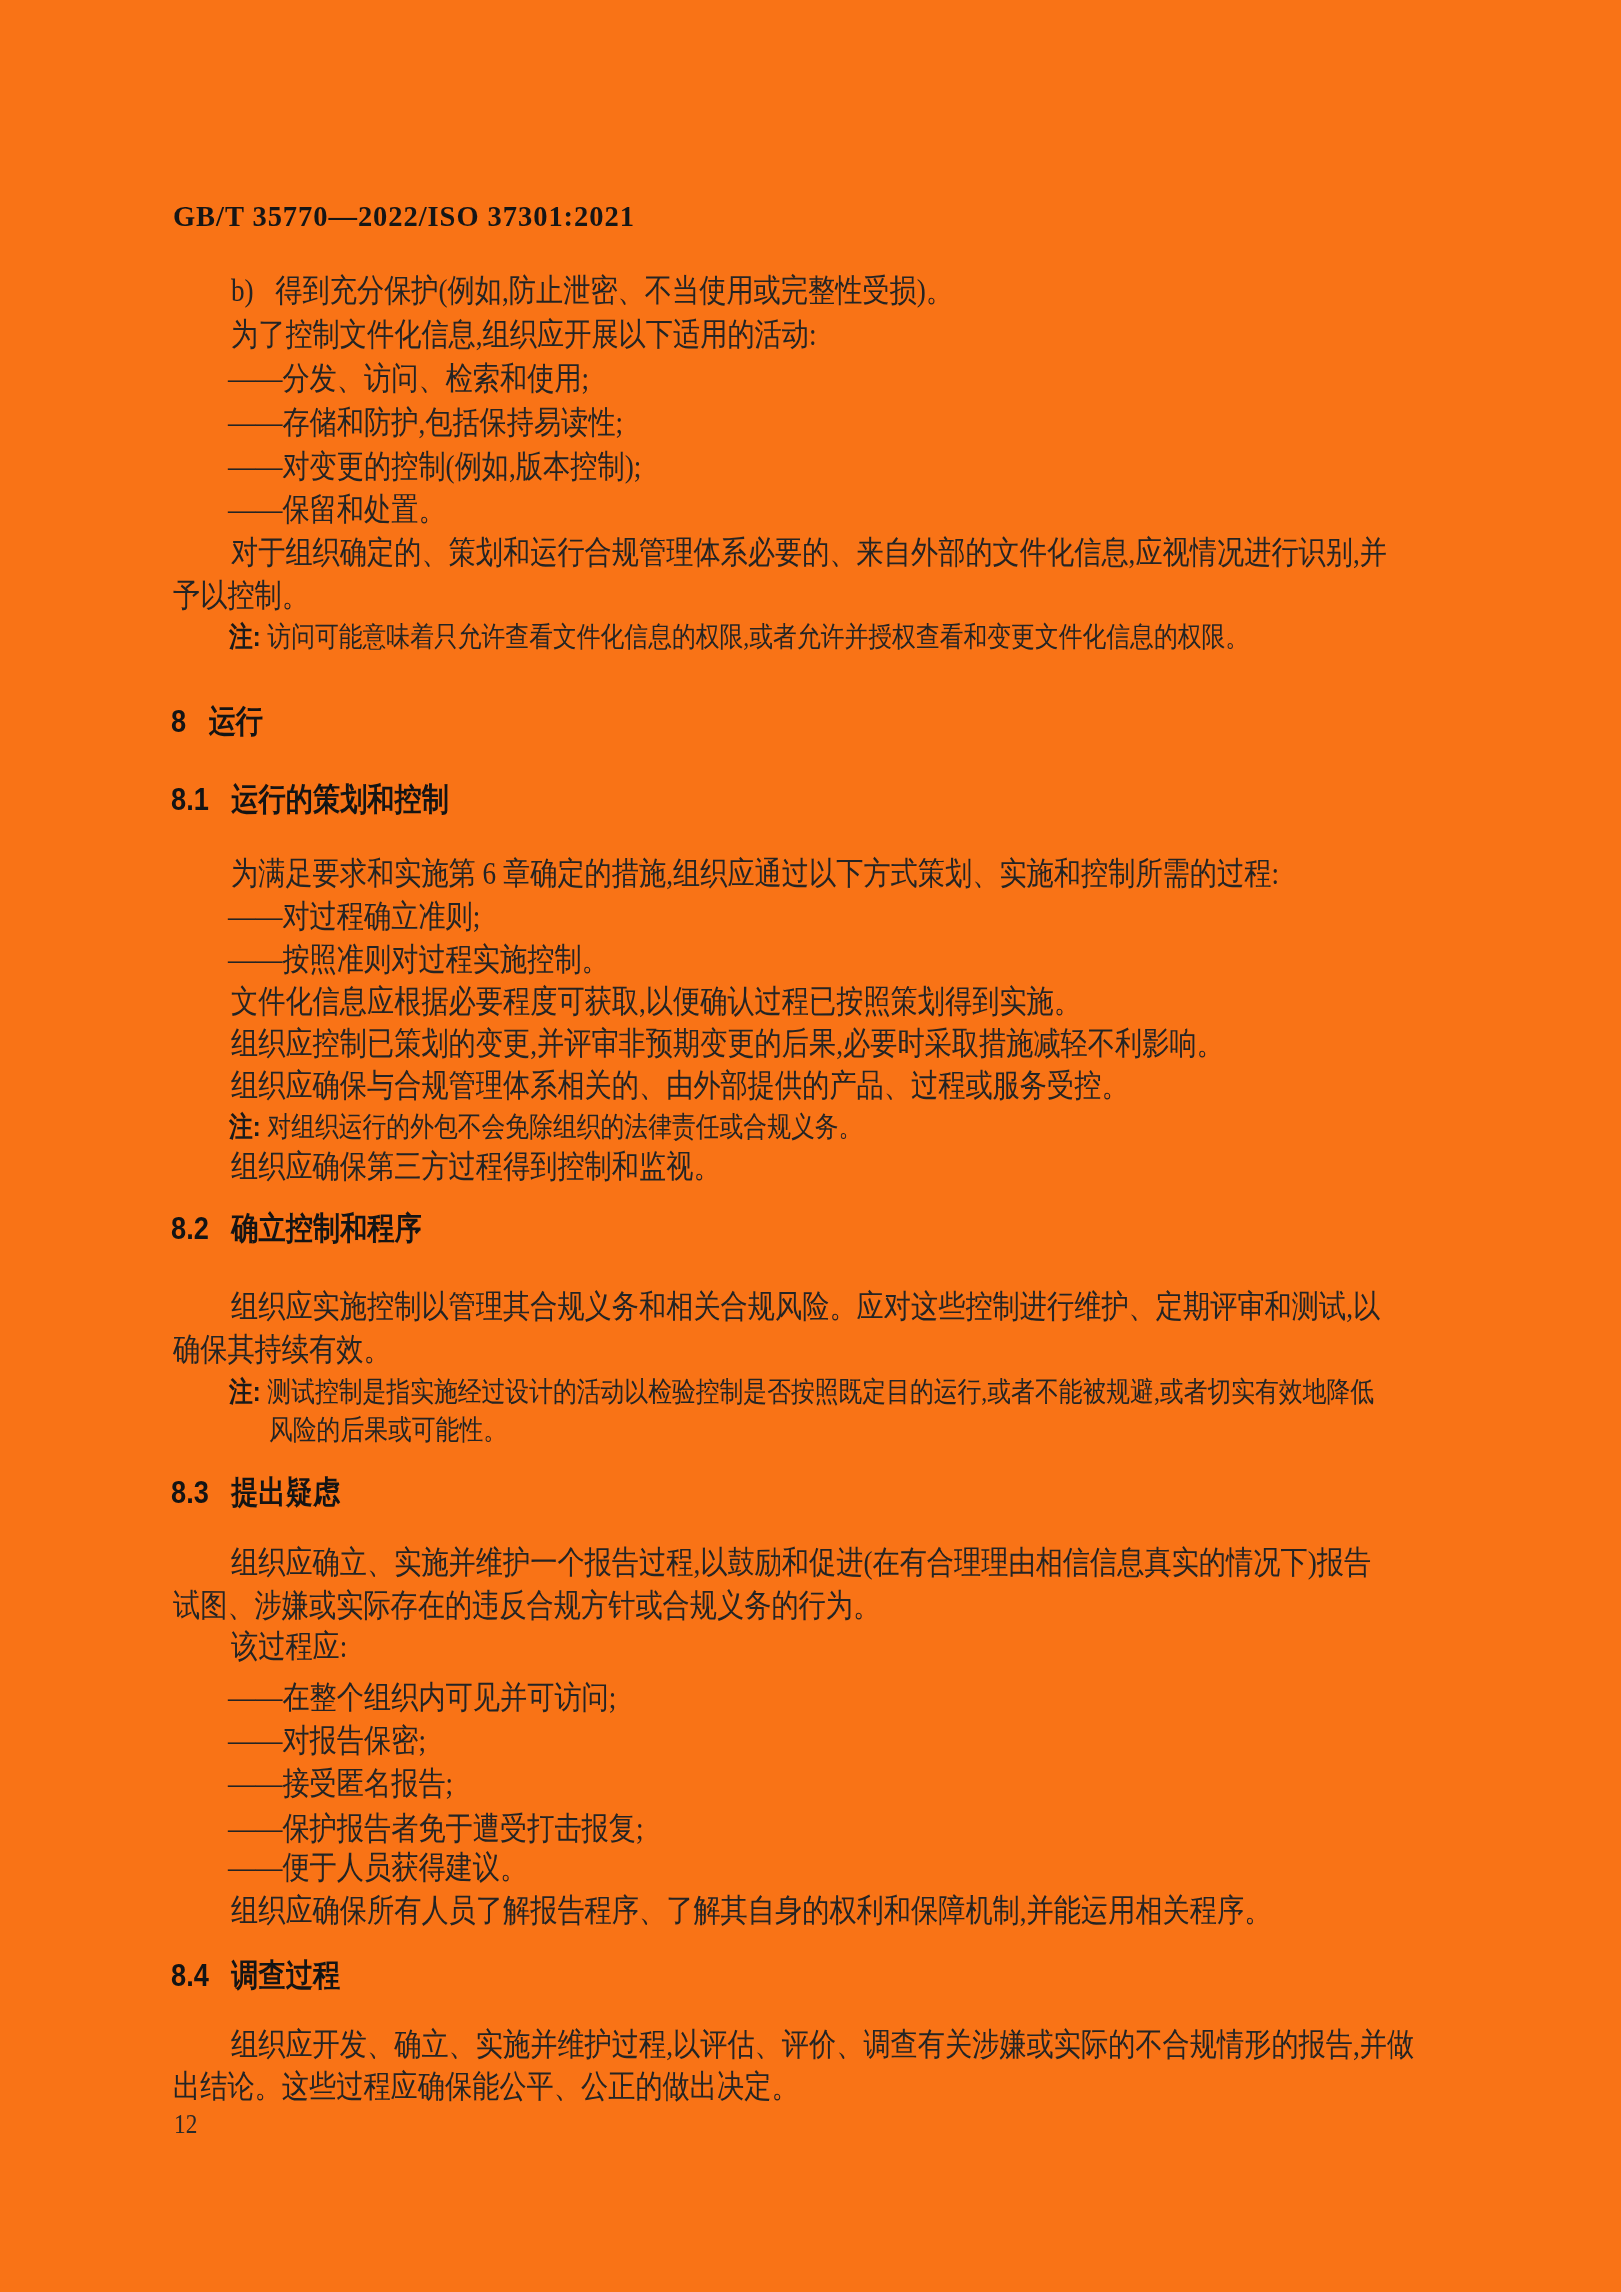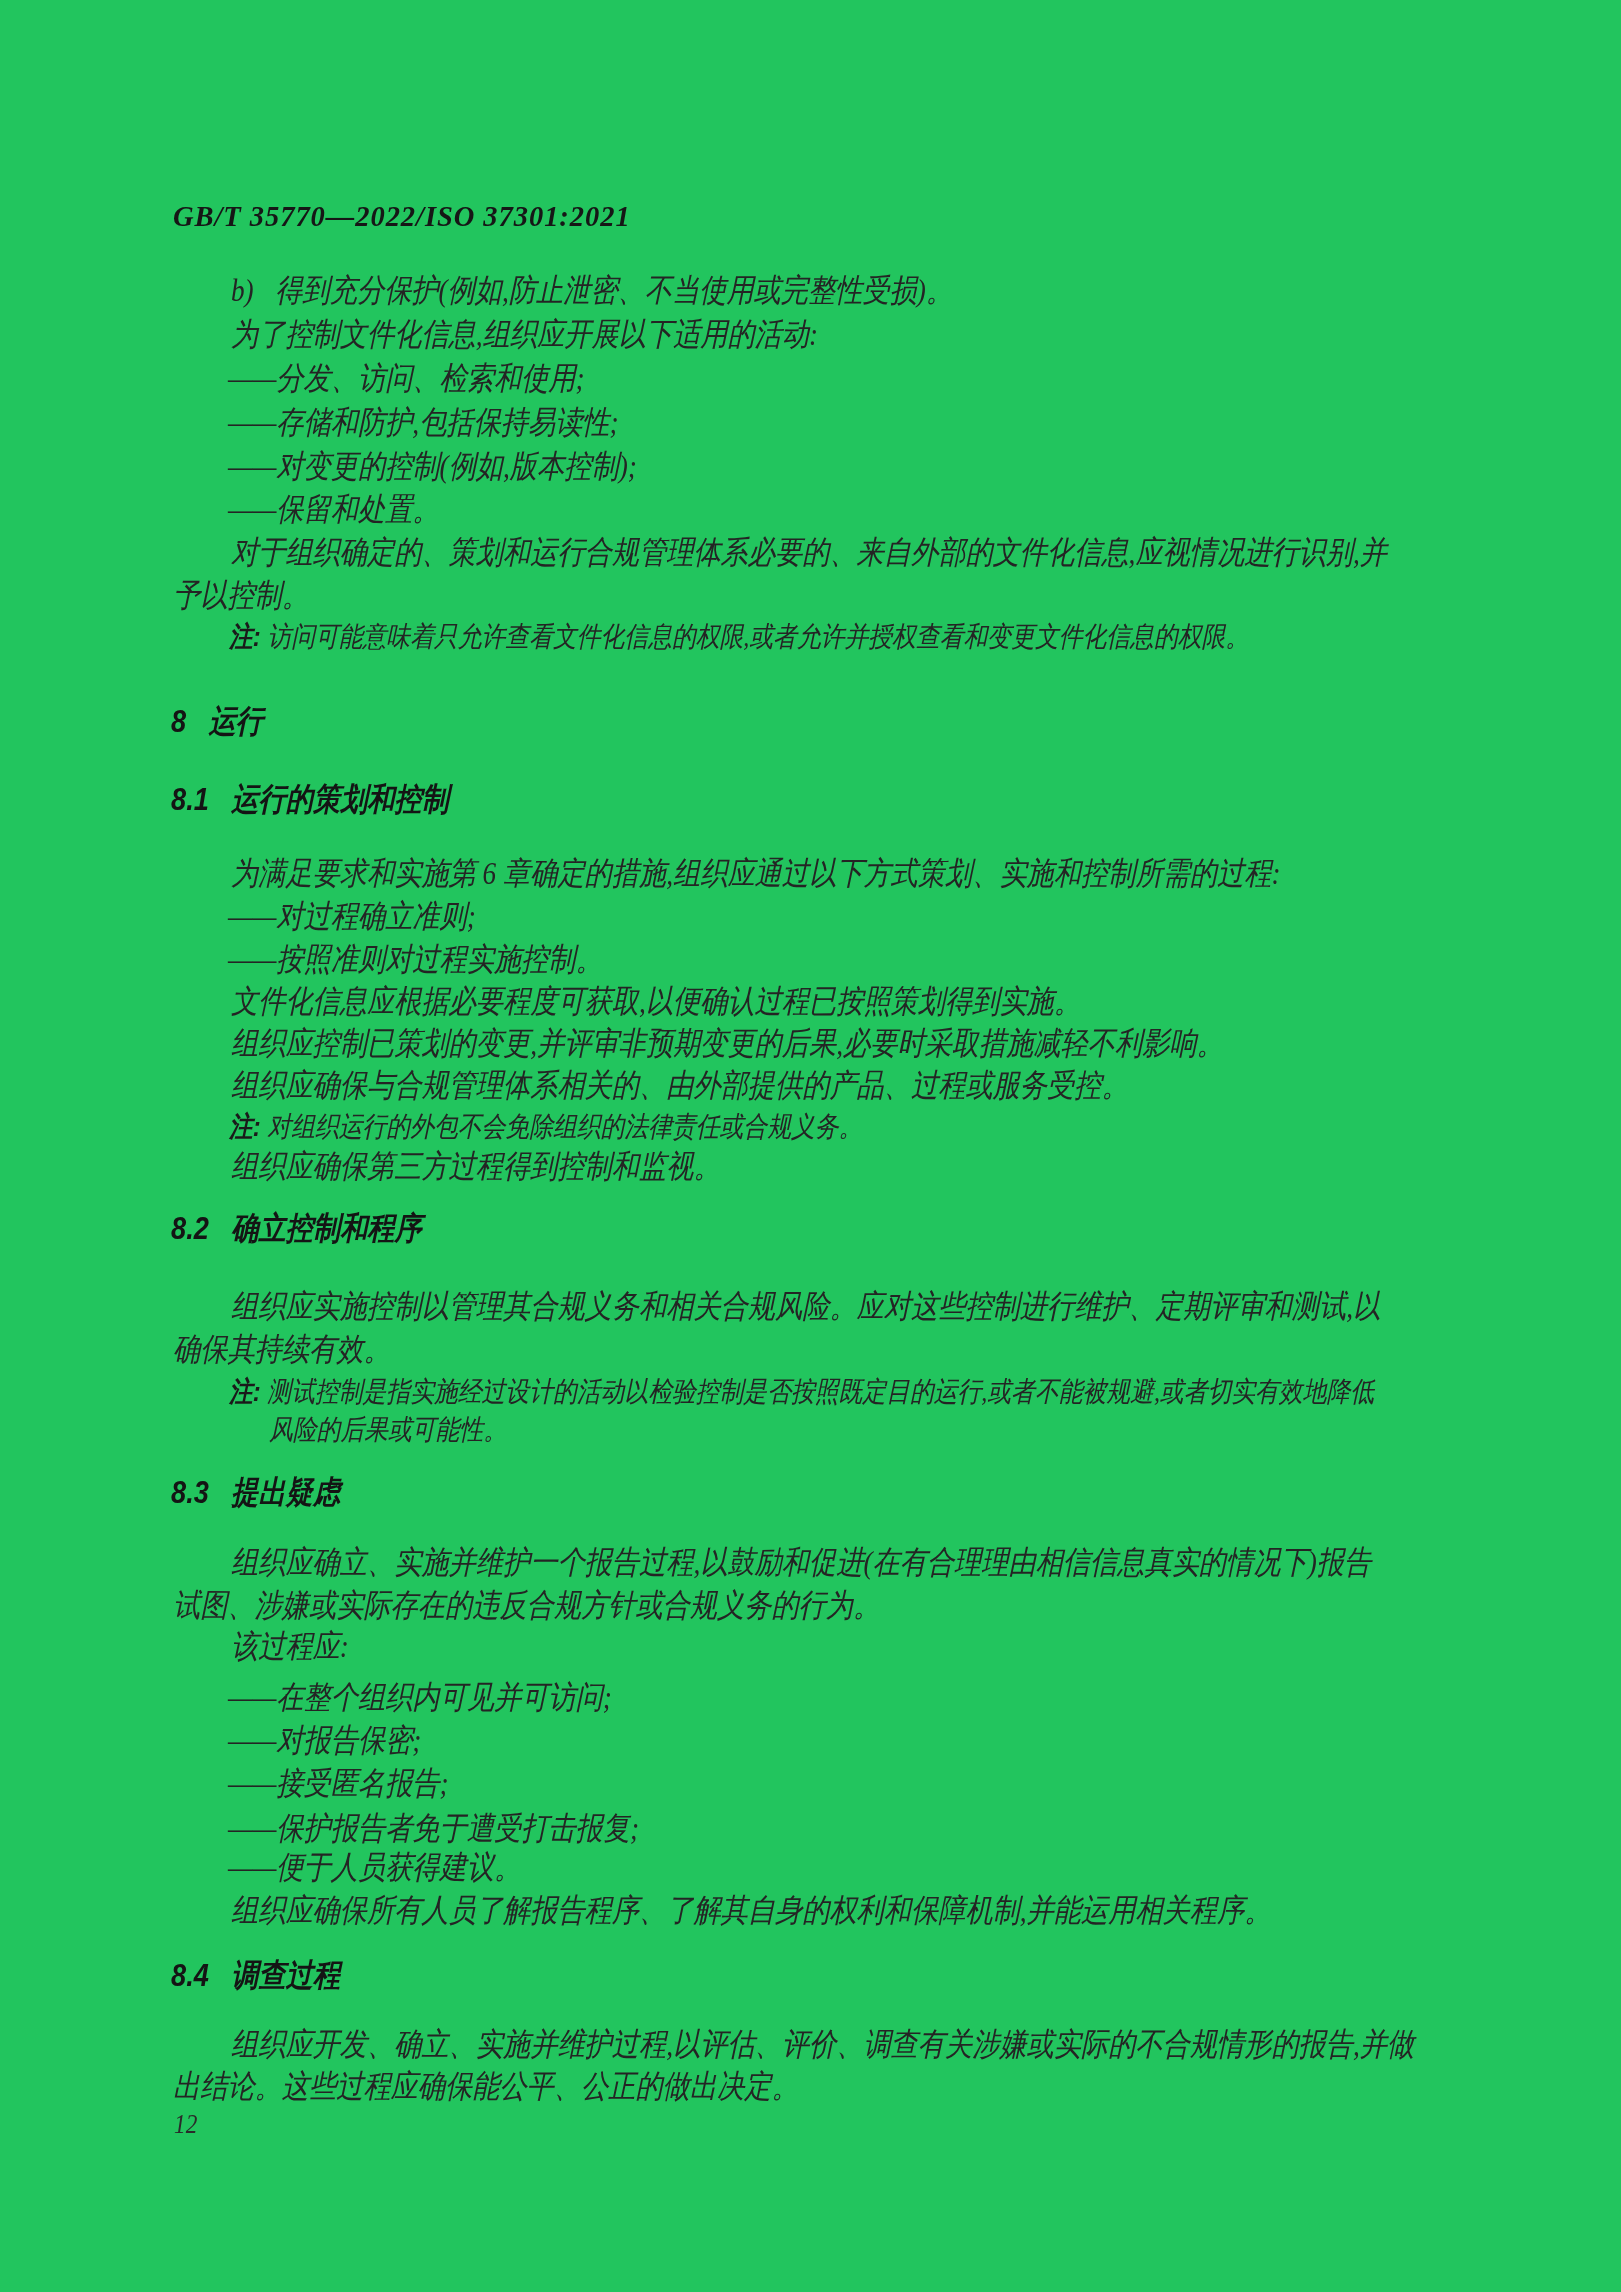--- a/index.html
+++ b/index.html
@@ -3,21 +3,21 @@
 <meta charset="utf-8">
 <style>
   html,body{margin:0;padding:0;}
   body{
     width:1621px;height:2293px;
     background:#f7f6f3;
     font-family:"Liberation Serif","DejaVu Serif",serif;
     color:#222;
   }
   .page{position:relative;width:1621px;height:2293px;overflow:hidden;
-    background:#22c55e;font-style:italic;}
+    background:#f97316;}
   .ln{
     position:absolute;
     white-space:nowrap;
     font-size:32px;
     line-height:35px;
     transform:scaleX(0.85);
     transform-origin:0 0;
     color:#242424;
   }
   .running-header{

